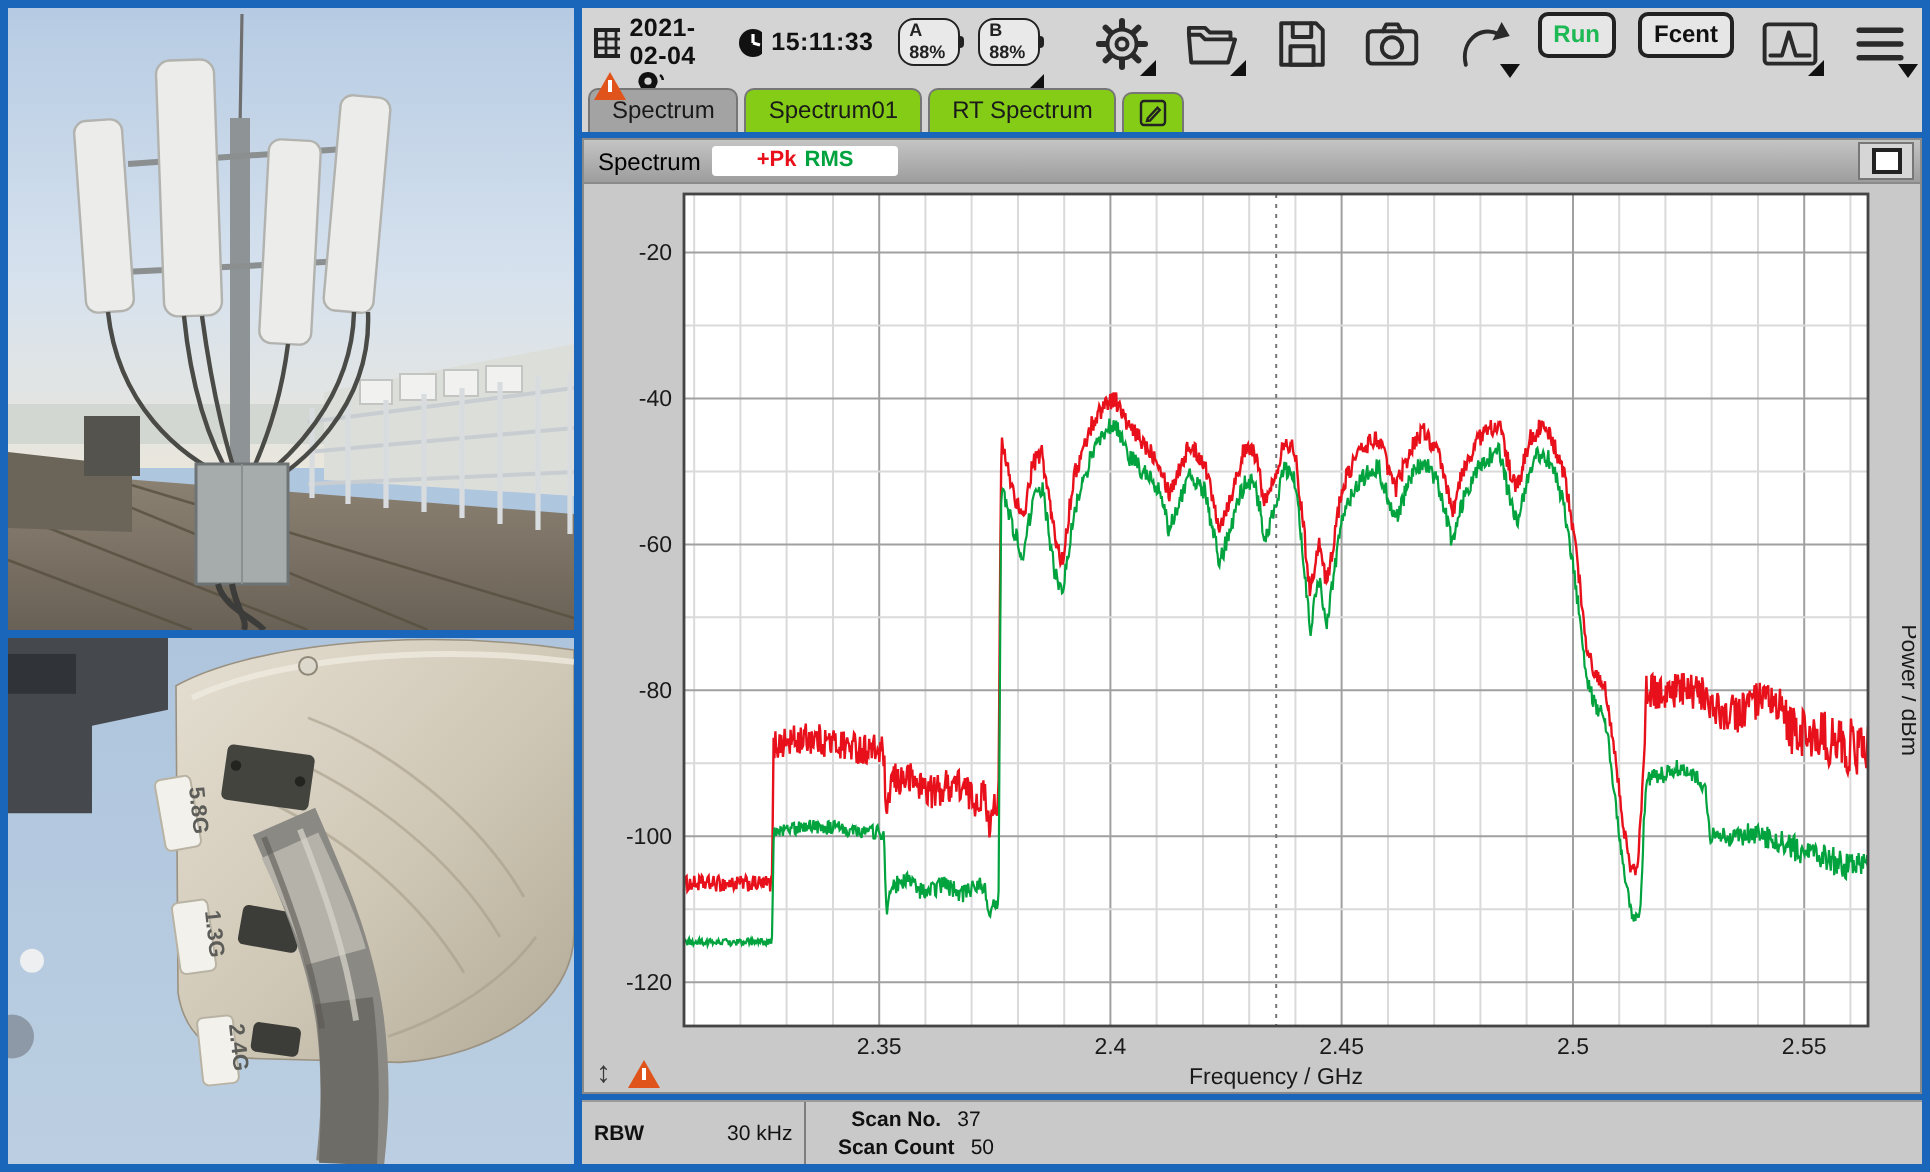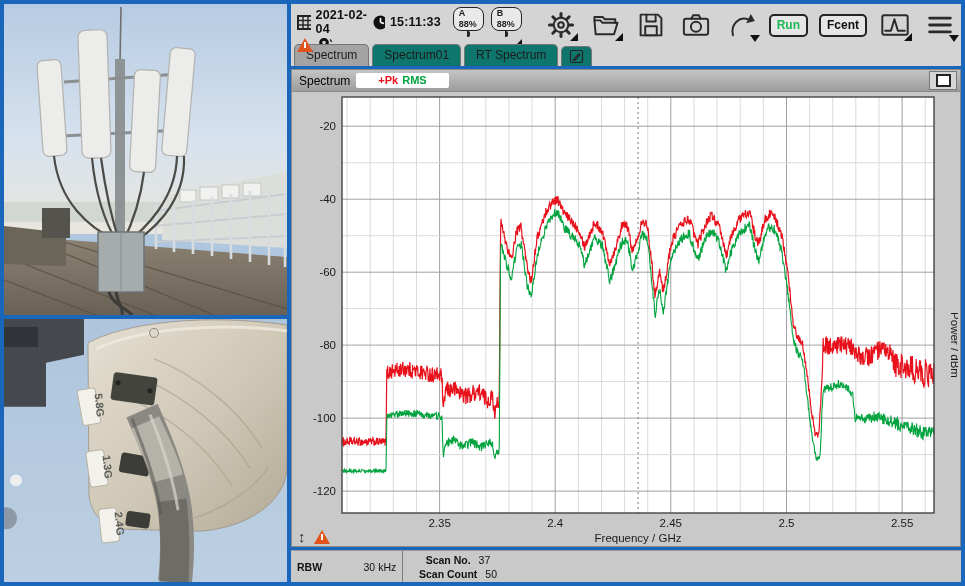--- a/index.html
+++ b/index.html
@@ -16,35 +16,35 @@
   .photo.top{height:311px;}
   .photo.bottom{flex:1;}
   .photo svg{display:block;width:100%;height:100%;}
   
   .right-col{flex:1;display:flex;flex-direction:column;gap:3px;min-width:0;}
   .chrome-top{background:#d4d4d4;height:62px;display:flex;flex-direction:column;}
   .toolbar{height:38px;display:flex;align-items:stretch;padding:2px 4px 0 4px;}
   .info-block{width:278px;display:flex;flex-direction:column;justify-content:space-between;padding:1px 0 2px 2px;}
   .info-row{display:flex;align-items:center;gap:5px;}
   .dtxt{font-size:12.5px;font-weight:bold;color:#111;letter-spacing:.2px;}
-  .batt{display:flex;align-items:center;margin-left:2px;flex-direction:column;}
+  .batt{display:flex;align-items:center;margin-left:2px;}
   .batt .shell{border:1.6px solid #222;border-radius:8px;padding:0 5px;font-size:9px;font-weight:bold;color:#222;line-height:11px;background:#e9e9e9;}
   .batt .nub{width:3px;height:6px;background:#222;border-radius:0 2px 2px 0;}
   .spacer{flex:1;}
   .corner-tri{width:0;height:0;border-left:11px solid transparent;border-bottom:11px solid #111;}
-  .tools{flex:1;display:flex;align-items:center;gap:11px;padding-left:22px;}
+  .tools{flex:1;display:flex;align-items:flex-start;gap:11px;padding-left:22px;}
   .tool{position:relative;width:34px;height:32px;display:flex;align-items:center;justify-content:center;cursor:pointer;}
   .tool svg{width:30px;height:30px;stroke:#2a2a2a;fill:none;stroke-width:1.7;stroke-linejoin:round;stroke-linecap:round;}
   .tool .dd{position:absolute;right:0;bottom:0;width:0;height:0;border-left:8px solid transparent;border-bottom:8px solid #111;}
   .tool .ddv{position:absolute;right:-2px;bottom:-1px;width:0;height:0;border-left:5px solid transparent;border-right:5px solid transparent;border-top:7px solid #111;}
   .txtbtn{border:2px solid #222;border-radius:5px;background:#e6e6e6;font-size:12px;font-weight:bold;padding:3px 6px;line-height:13px;cursor:pointer;}
   .txtbtn.run{color:#1db954;}
   .txtbtn.srun{color:#111;}
   .tabrow{height:24px;display:flex;align-items:flex-end;gap:3px;padding:0 0 0 3px;}
-  .tab{background:#0f766e;border:1px solid #767676;border-bottom:none;border-radius:5px 5px 0 0;padding:3px 11px 4px;font-size:12px;color:#1a1a1a;cursor:pointer;white-space:nowrap;}
+  .tab{background:#84cc16;border:1px solid #767676;border-bottom:none;border-radius:5px 5px 0 0;padding:3px 11px 4px;font-size:12px;color:#1a1a1a;cursor:pointer;white-space:nowrap;}
   .tab.active{background:#a3a3a3;}
   .tab.icon-tab{padding:2px 7px 2px;}
   .tab.icon-tab svg{width:15px;height:15px;stroke:#222;fill:none;stroke-width:1.6;display:block;}
   
   .chart-window{flex:1;background:#c9c9c9;border:1px solid #8a8a8a;display:flex;flex-direction:column;min-height:0;}
   .cw-title{height:21px;background:linear-gradient(#c4c4c4,#9d9d9d);display:flex;align-items:center;padding:0 3px 0 7px;border-bottom:1px solid #8a8a8a;}
   .cw-title .t{font-size:12px;color:#000;margin-right:6px;}
   .badges{background:#fff;border-radius:2px;padding:0 22px;font-size:11px;font-weight:bold;display:flex;gap:4px;line-height:15px;}
   .maxbtn{margin-left:auto;width:26px;height:17px;background:#d6d6d6;border:1px solid #777;display:flex;align-items:center;justify-content:center;cursor:pointer;}
   .maxbtn i{display:block;width:11px;height:9px;border:2px solid #222;background:#fff;}

